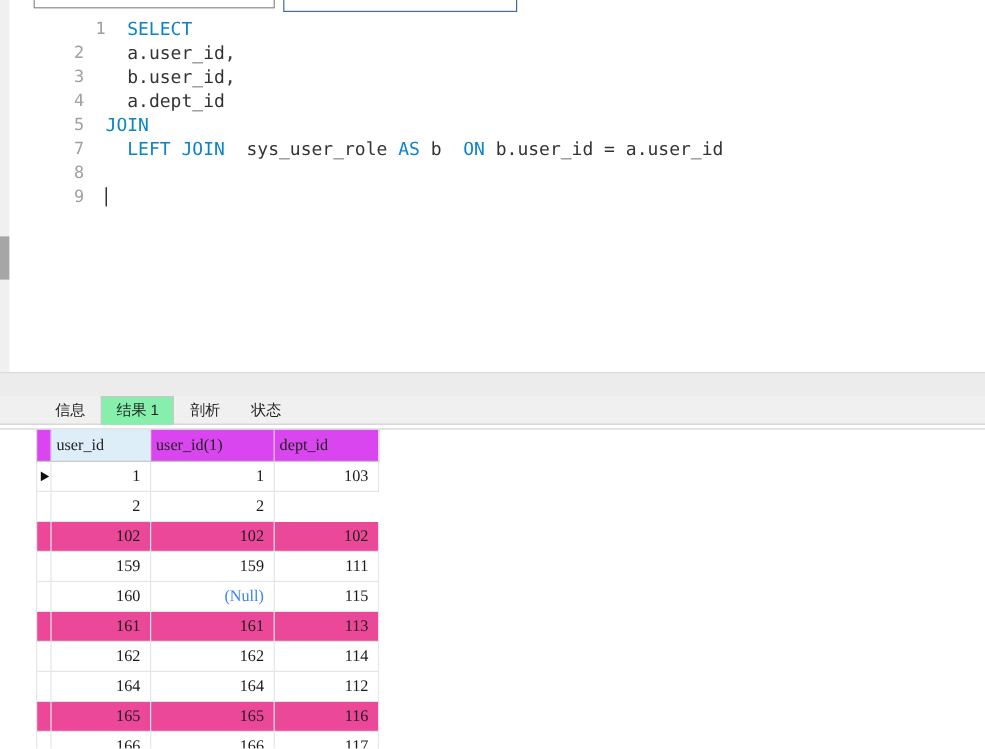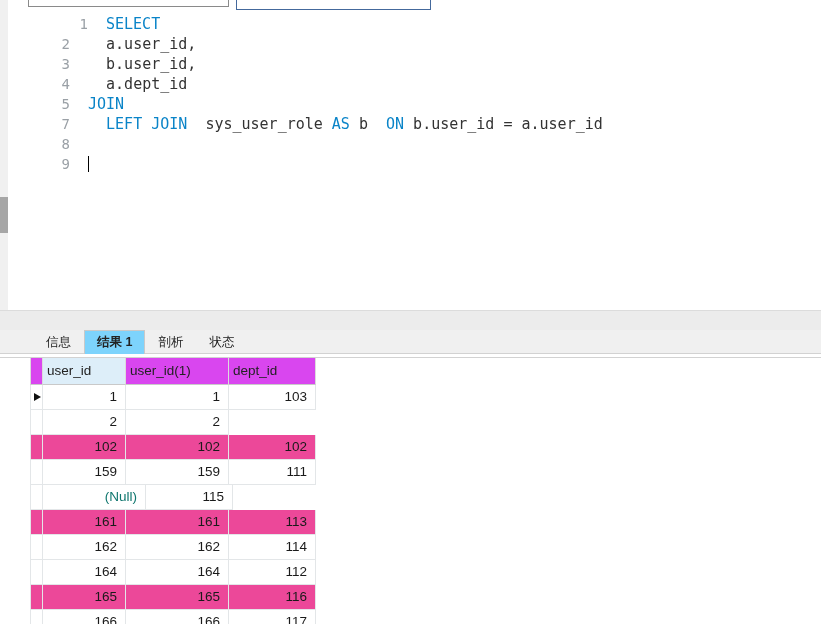--- a/index.html
+++ b/index.html
@@ -22,35 +22,35 @@
   .ln{display:inline-block;width:62px;text-align:right;color:#9aa0a6;font-size:14px;vertical-align:top;}
   .code{margin-left:18px;color:#333333;}
   .kw{color:#0a84c8;}
   .cursor{display:inline-block;width:1px;height:16px;background:#000;vertical-align:-3px;}
   
   .splitter{position:absolute;left:0;top:310px;width:821px;height:20px;background:#ececec;border-top:1px solid #dcdcdc;box-sizing:border-box;cursor:row-resize;}
   
   .tabbar{position:absolute;left:0;top:330px;width:821px;height:24px;background:#f0f0f0;border-bottom:1px solid #d2d2d2;box-sizing:border-box;padding-left:33px;}
   .tab{display:inline-block;height:23px;line-height:23px;padding:0 12px;font-size:12.5px;color:#222;
        border:1px solid transparent;border-bottom:none;box-sizing:border-box;vertical-align:top;cursor:default;}
-  .tab.active{background:#7dd3fc;border-color:#c9c9c9;height:24px;position:relative;z-index:2;font-weight:bold;}
+  .tab.active{background:#86efac;border-color:#c9c9c9;height:24px;position:relative;z-index:2;}
   
-  .grid{position:absolute;left:0;top:357px;width:821px;bottom:0;background:#ffffff;border-top:1px solid #d2d2d2;box-sizing:border-box;overflow:hidden;}
+  .grid{position:absolute;left:0;top:357px;width:821px;bottom:0;background:#ffffff;border-top:1px solid #d2d2d2;box-sizing:border-box;overflow:hidden;font-family:Liberation Serif, serif;}
   .grid-header{position:absolute;left:30px;top:0;height:27px;display:flex;}
   .hcell{box-sizing:border-box;border-right:1px solid #dcdcdc;border-bottom:1px solid #c9c9c9;
          font-size:13.5px;color:#222;line-height:26px;padding-left:4px;background:#d946ef;overflow:hidden;}
   .hcell.gut{border-left:1px solid #dcdcdc;padding:0;}
   .hcell.selcol{background:#ddeef9;}
   .grid-body{position:absolute;left:30px;top:27px;bottom:0;overflow:hidden;}
   .grid-row{display:flex;height:25px;background:#ffffff;}
   .grid-row:nth-child(3n){background:#ec4899;}
   .cell{box-sizing:border-box;border-right:1px solid #e3e6e8;border-bottom:1px solid #e3e6e8;
         font-size:13.5px;color:#1a1a1a;line-height:24px;text-align:right;padding-right:8px;overflow:hidden;}
   .cell.gut{border-left:1px solid #e3e6e8;padding:0;position:relative;}
-  .cell.nullv{color:#0f766e;text-align:right;}
+  .cell.nullv{color:#3b82f6;text-align:right;}
   .gut{width:13px;}
   .c0{width:83px;}
   .c1{width:103px;}
   .c2{width:87px;}
   .row-marker{position:absolute;left:3px;top:8px;width:0;height:0;
               border-left:7px solid #111;border-top:4.5px solid transparent;border-bottom:4.5px solid transparent;}
 </style>
 </head>
 <body>
 
@@ -108,20 +108,21 @@
           <div class="cell c2">102</div>
         </div>
         <div class="grid-row">
           <div class="cell gut"></div>
           <div class="cell c0">159</div>
           <div class="cell c1">159</div>
           <div class="cell c2">111</div>
         </div>
         <div class="grid-row">
           <div class="cell gut"></div>
+          <div class="cell c0">160</div>
           <div class="cell c1 nullv">(Null)</div>
           <div class="cell c2">115</div>
         </div>
         <div class="grid-row">
           <div class="cell gut"></div>
           <div class="cell c0">161</div>
           <div class="cell c1">161</div>
           <div class="cell c2">113</div>
         </div>
         <div class="grid-row">

